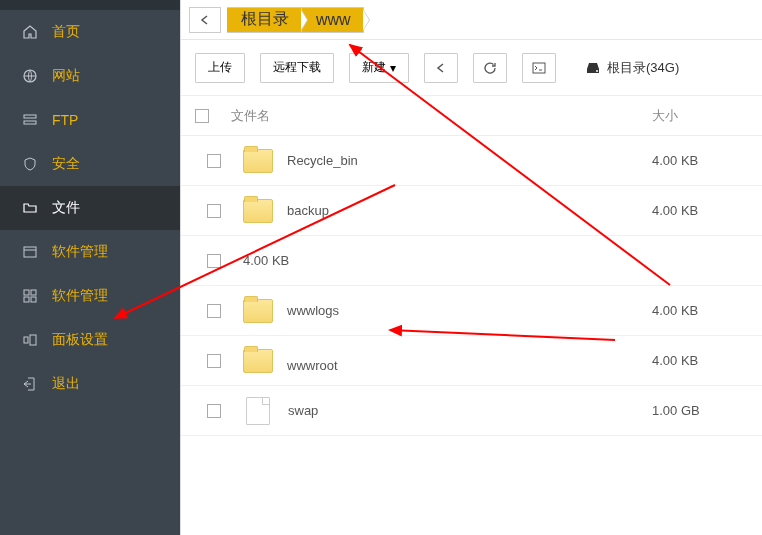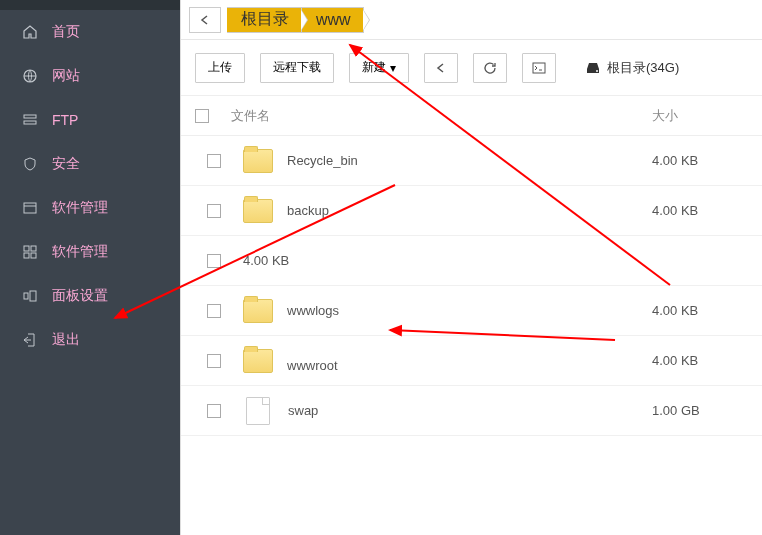--- a/index.html
+++ b/index.html
@@ -1,19 +1,19 @@
 <!DOCTYPE html>
 <html><head>
 <meta charset="utf-8">
 <style>
 * { margin: 0; padding: 0; box-sizing: border-box; }
 body { font-family: "Microsoft YaHei", Arial, sans-serif; font-size: 13px; color: #333; background: #fff; width: 762px; height: 535px; overflow: hidden; position: relative; }
 .sidebar { position: absolute; left: 0; top: 0; width: 180px; height: 535px; background: #3c444d; color: #c2c7cd; }
 .sidebar-header { height: 10px; background: #2c3338; }
-.sidebar-item { display: flex; align-items: center; height: 44px; padding-left: 22px; cursor: pointer; color: #f9a8d4; }
+.sidebar-item { display: flex; align-items: center; height: 44px; padding-left: 22px; cursor: pointer; color: #eab308; }
 .sidebar-item.active { background: #2d3236; color: #fff; }
 .sidebar-icon { width: 16px; height: 16px; margin-right: 14px; display: inline-flex; align-items: center; justify-content: center; }
 .sidebar-label { font-size: 14px; }
 .main { position: absolute; left: 180px; top: 0; right: 0; height: 535px; background: #fff; border-left: 1px solid #ddd; }
 .breadcrumb-bar { height: 40px; border-bottom: 1px solid #e6e6e6; display: flex; align-items: center; padding-left: 8px; }
 .bc-back { width: 32px; height: 26px; border: 1px solid #ccc; display: flex; align-items: center; justify-content: center; margin-right: 6px; cursor: pointer; background: #fff; }
 .bc-item { height: 26px; padding: 0 12px 0 14px; border: 1px solid #ccc; border-left: none; display: flex; align-items: center; cursor: pointer; position: relative; background: #eab308; font-size: 16px; }
 .bc-item:first-of-type { border-left: 1px solid #ccc; }
 .bc-item::after { content: ""; position: absolute; right: -6px; top: 2px; width: 0; height: 0; border-top: 10px solid transparent; border-bottom: 10px solid transparent; border-left: 6px solid #fff; z-index: 2; }
 .bc-item::before { content: ""; position: absolute; right: -7px; top: 1px; width: 0; height: 0; border-top: 11px solid transparent; border-bottom: 11px solid transparent; border-left: 7px solid #ccc; z-index: 1; }
@@ -70,20 +70,28 @@
     <span class="sidebar-label">FTP</span>
   </div>
   <div class="sidebar-item">
     <span class="sidebar-icon">
         <svg width="16" height="16" viewBox="0 0 16 16">
           <path d="M8 2l5 2v4c0 3-2 5-5 6-3-1-5-3-5-6V4z" fill="none" stroke="#c2c7cd" stroke-width="1"></path>
         </svg>
       </span>
     <span class="sidebar-label">安全</span>
   </div>
+  <div class="sidebar-item active">
+    <span class="sidebar-icon">
+        <svg width="16" height="16" viewBox="0 0 16 16">
+          <path d="M2 4h4l1 2h7v6H2z" fill="none" stroke="#fff" stroke-width="1.2"></path>
+        </svg>
+      </span>
+    <span class="sidebar-label">文件</span>
+  </div>
   <div class="sidebar-item">
     <span class="sidebar-icon">
         <svg width="16" height="16" viewBox="0 0 16 16">
           <rect x="2" y="3" width="12" height="10" fill="none" stroke="#c2c7cd" stroke-width="1"></rect>
           <path d="M2 6h12" stroke="#c2c7cd" stroke-width="1"></path>
         </svg>
       </span>
     <span class="sidebar-label">软件管理</span>
   </div>
   <div class="sidebar-item">

